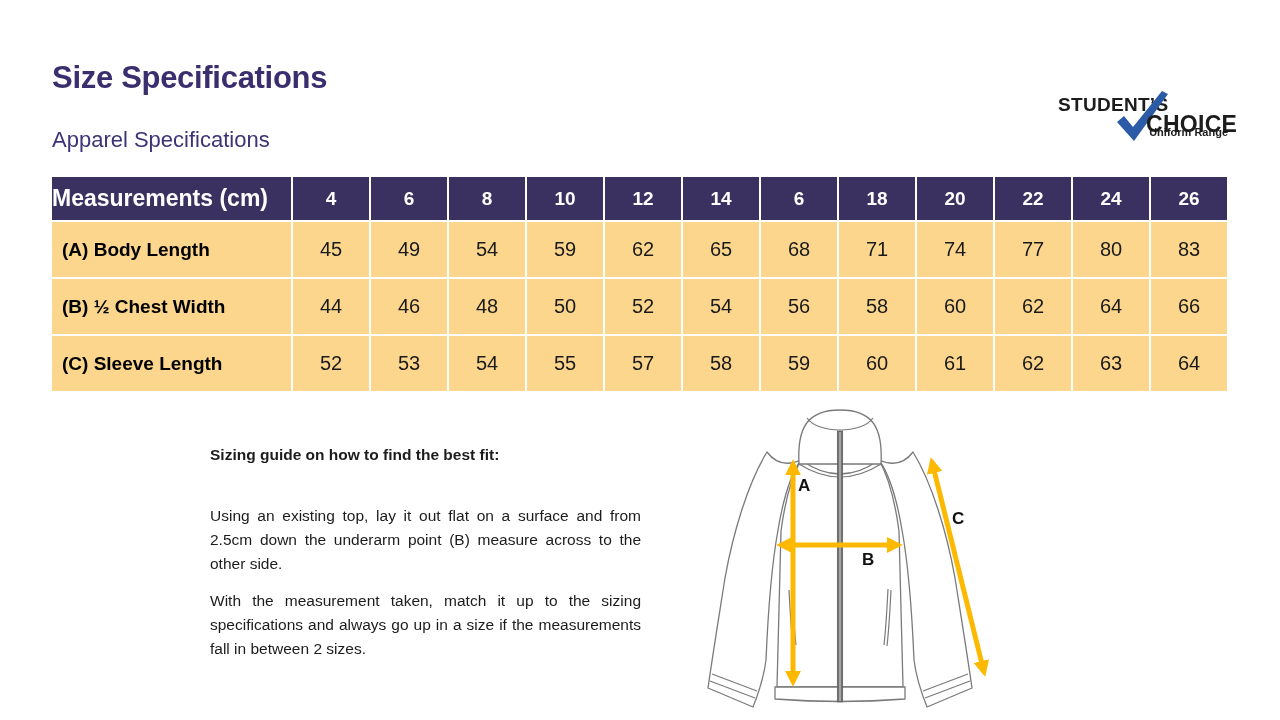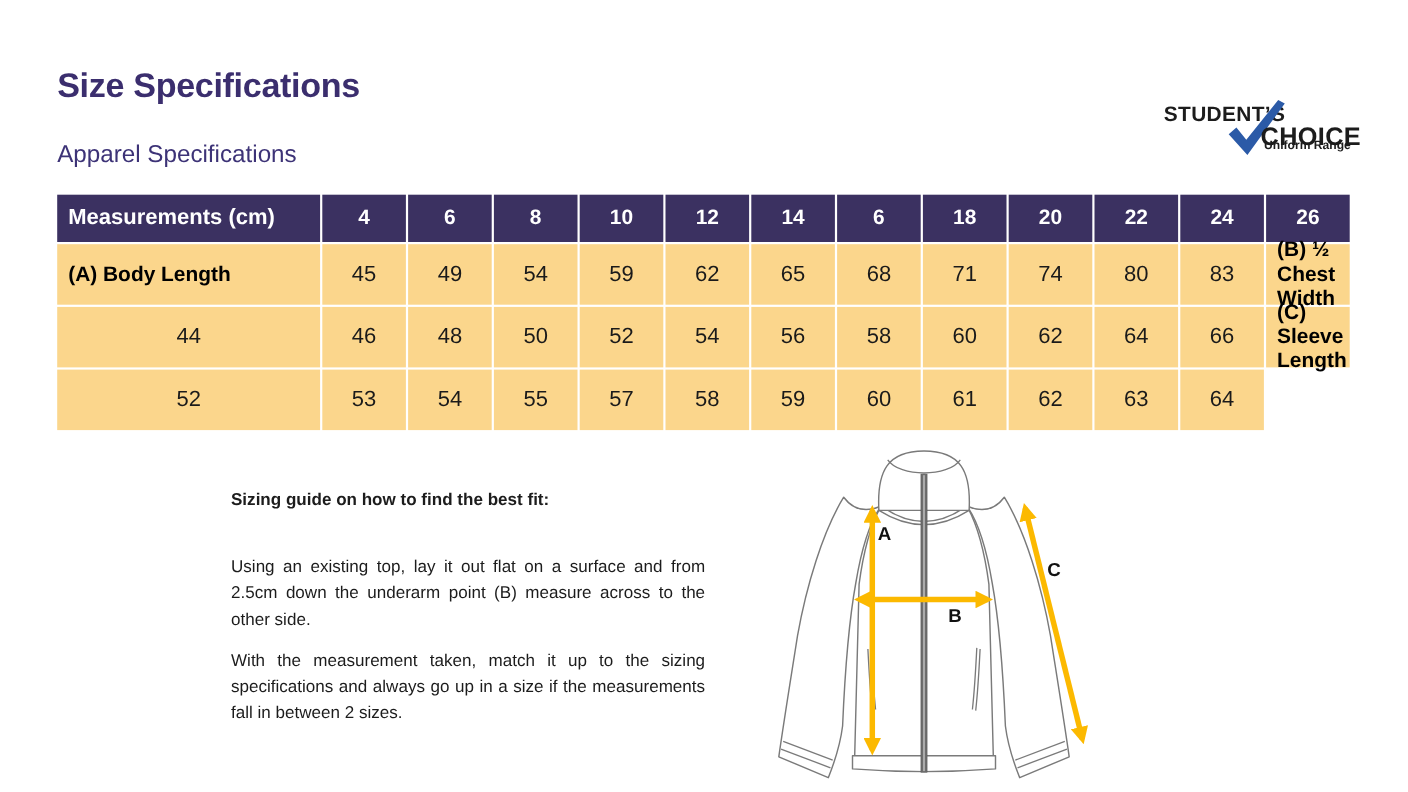--- a/index.html
+++ b/index.html
@@ -39,21 +39,21 @@
     grid-template-columns:239px repeat(12, 1fr);
     grid-template-rows:43px 55px 55px 55px;
     gap:2px;
     background:#ffffff;
   }
   .cell { display:flex; align-items:center; justify-content:center; }
   .cell.header {
     background:var(--header-bg); color:#ffffff;
     font-weight:bold; font-size:19px;
   }
-  .cell.header.first { justify-content:flex-start; padding-left:10px; font-size:20px; }
+  .cell.header.first { justify-content:flex-start; font-size:23px; }
   .cell.rowlabel {
     background:var(--row-bg); color:#000000;
     font-weight:bold; font-size:19px;
     justify-content:flex-start; padding-left:10px;
   }
   .cell.data { background:var(--row-bg); color:#1a1a1a; font-size:20px; }
 
   
   .guide { position:absolute; left:210px; top:446px; width:431px; }
   .guide .guide-heading { font-size:15.5px; font-weight:bold; margin-bottom:40px; }
@@ -103,20 +103,21 @@
     <div class="cell rowlabel">(A) Body Length</div>
     <div class="cell data">45</div>
     <div class="cell data">49</div>
     <div class="cell data">54</div>
     <div class="cell data">59</div>
     <div class="cell data">62</div>
     <div class="cell data">65</div>
     <div class="cell data">68</div>
     <div class="cell data">71</div>
     <div class="cell data">74</div>
+    <div class="cell data">77</div>
     <div class="cell data">80</div>
     <div class="cell data">83</div>
     <div class="cell rowlabel">(B) ½ Chest Width</div>
     <div class="cell data">44</div>
     <div class="cell data">46</div>
     <div class="cell data">48</div>
     <div class="cell data">50</div>
     <div class="cell data">52</div>
     <div class="cell data">54</div>
     <div class="cell data">56</div>

